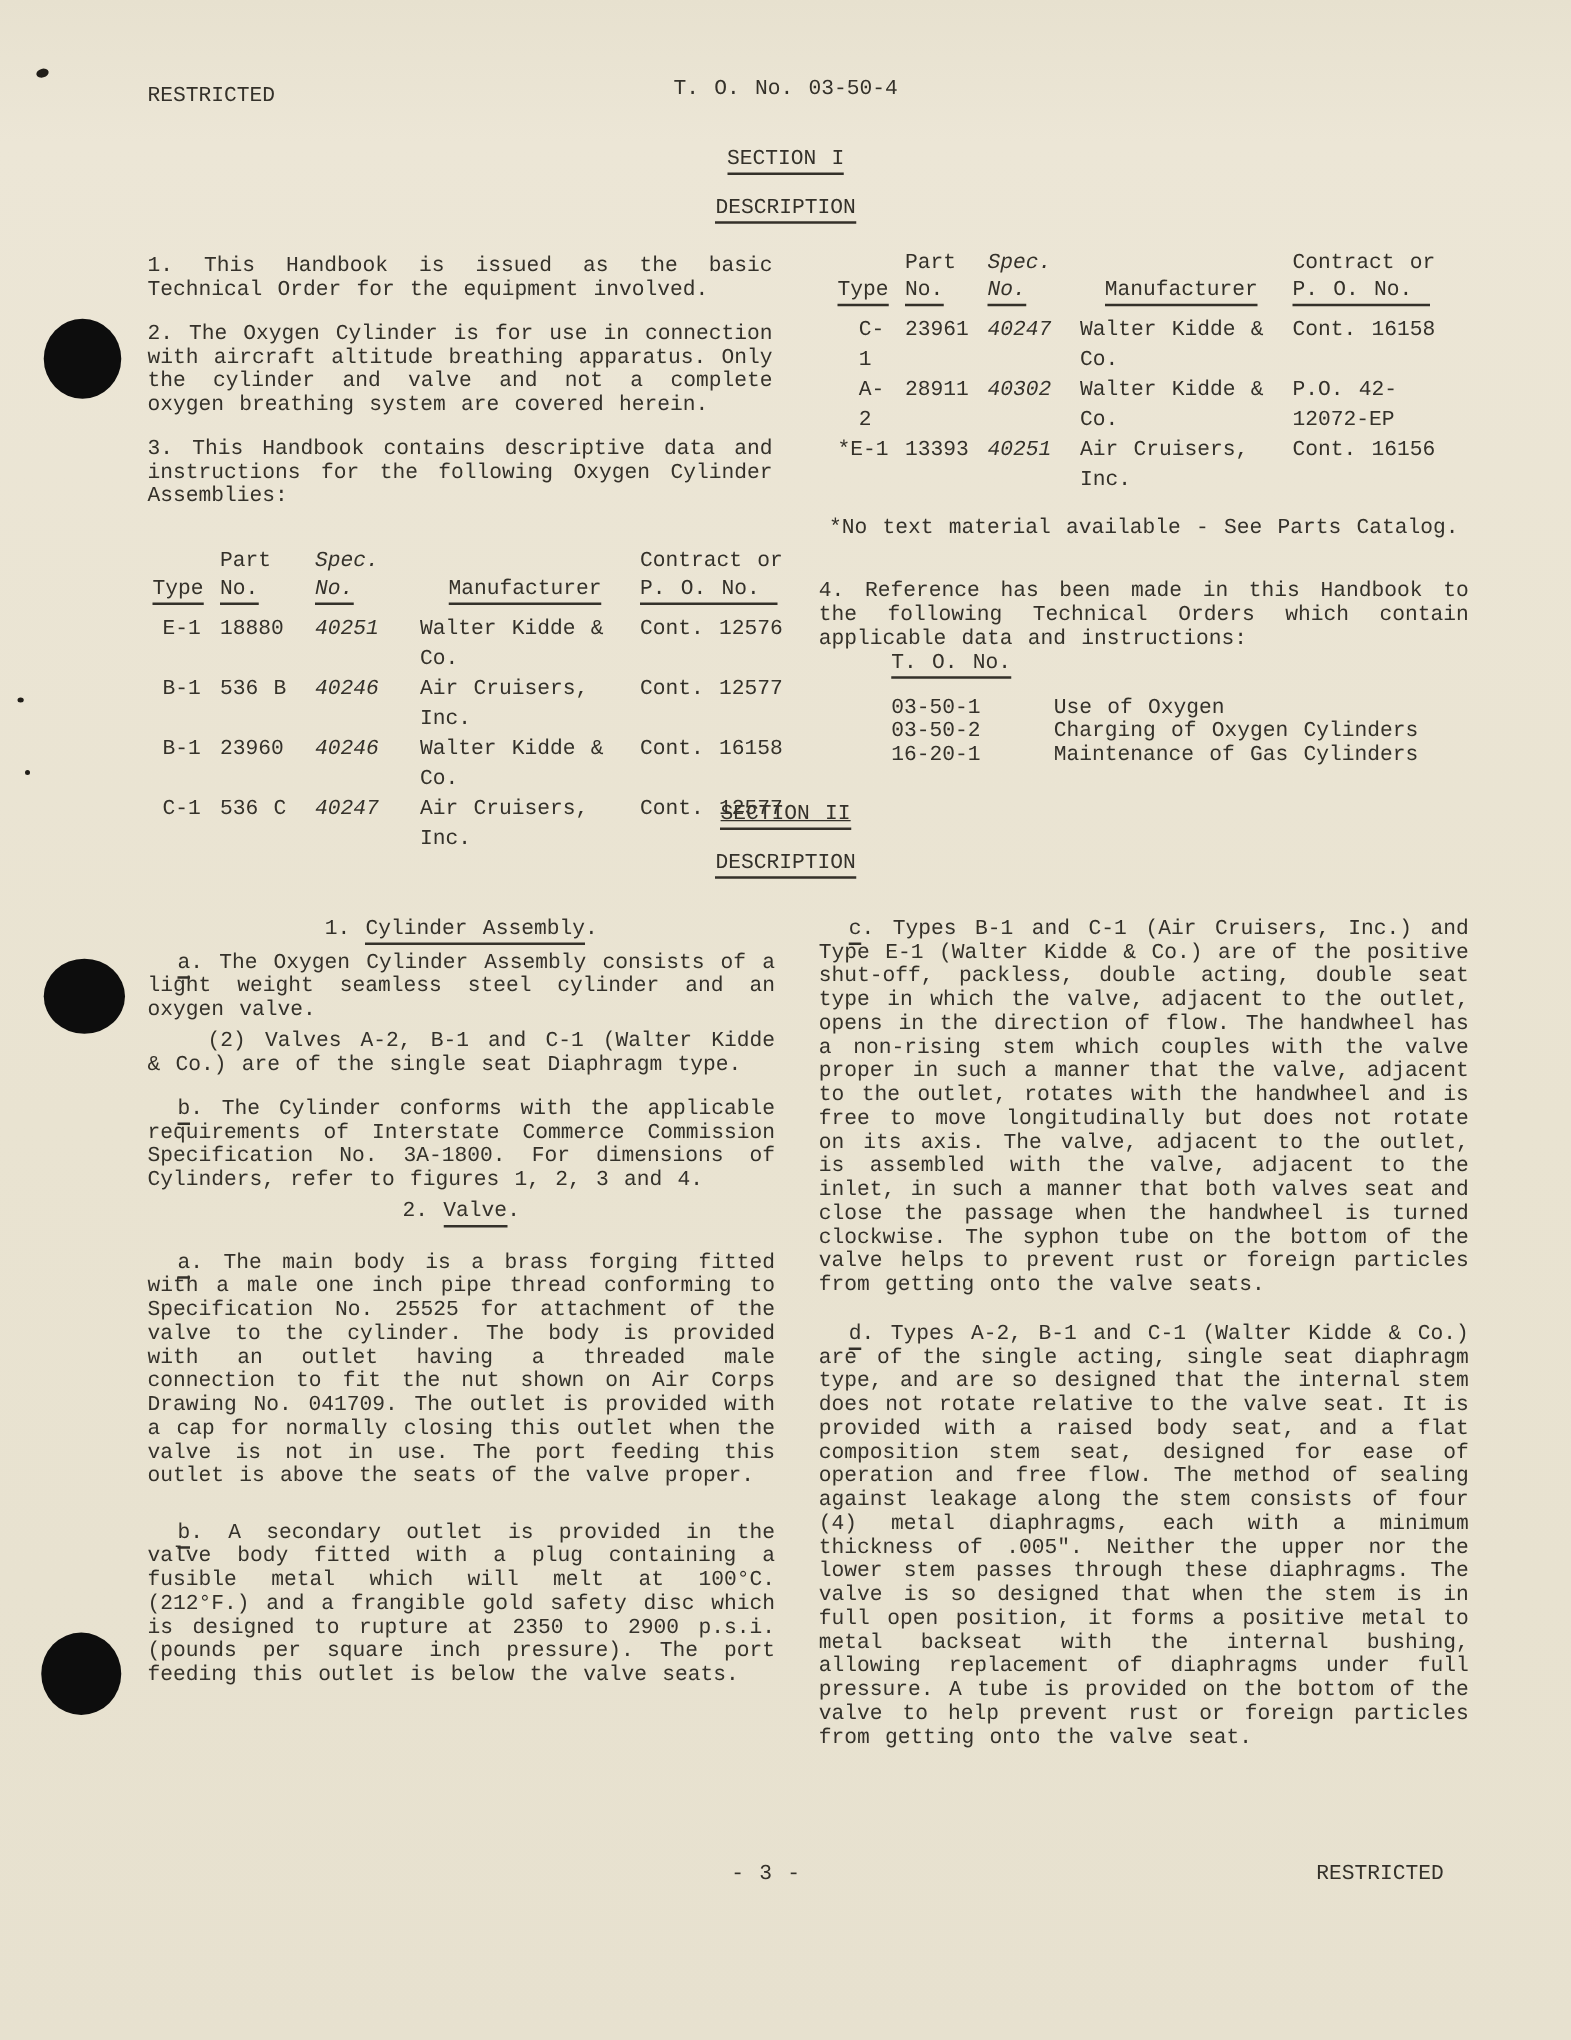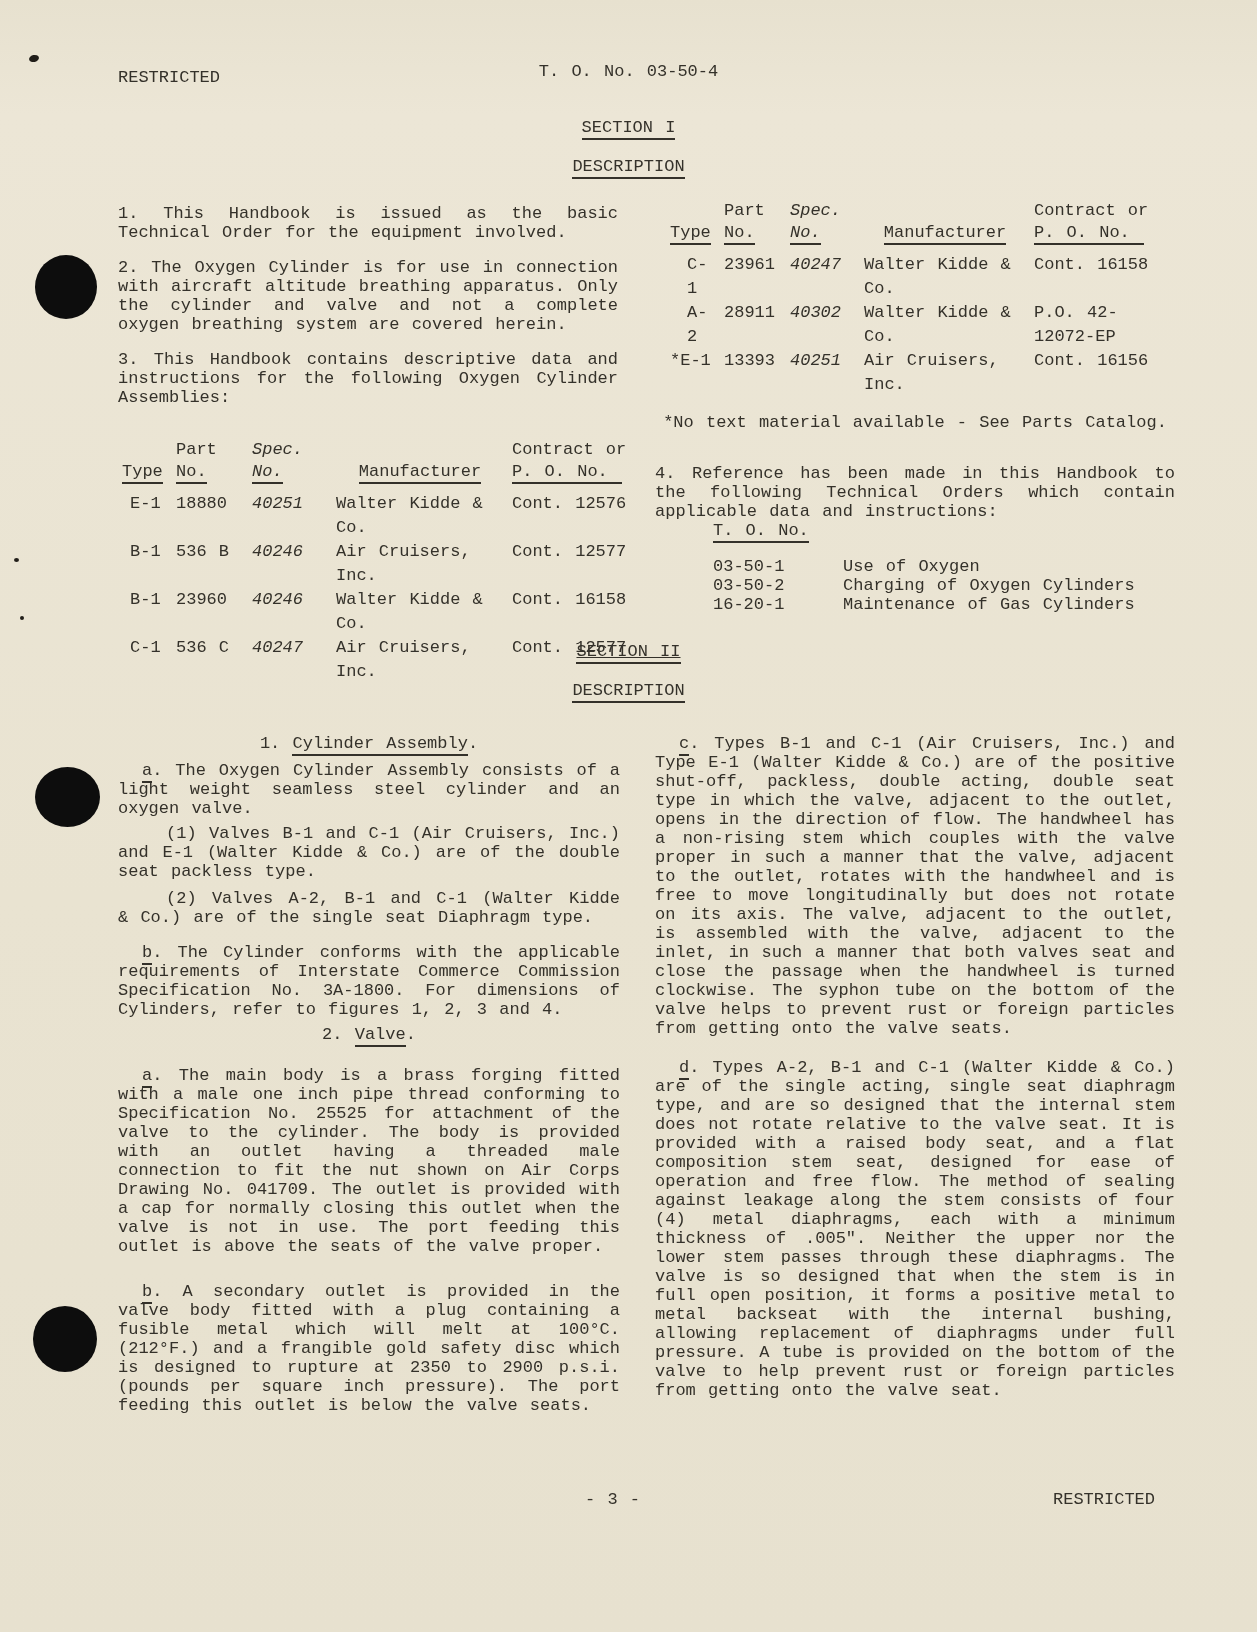--- a/index.html
+++ b/index.html
@@ -186,21 +186,20 @@
       </div>
     </div>
   </div>
 
   <div class="abs center" style="top:642px;text-decoration:underline;"><span class="ul">SECTION II</span></div>
   <div class="abs center" style="top:681px;"><span class="ul">DESCRIPTION</span></div>
 
   <div class="abs" style="left:118px;top:734px;width:502px;">
     <p class="h mb-sm"><span>1. </span><span class="ul">Cylinder Assembly</span><span>.</span></p>
     <p class="para ind1 mb-xs"><span class="ul">a</span><span>. The Oxygen Cylinder Assembly consists of a light weight seamless steel cylinder and an oxygen valve.</span></p>
-    <p class="para ind2 mb-sm">(1) Valves B-1 and C-1 (Air Cruisers, Inc.) and E-1 (Walter Kidde &amp; Co.) are of the double seat packless type.</p>
     <p class="para ind2 mb-md">(2) Valves A-2, B-1 and C-1 (Walter Kidde &amp; Co.) are of the single seat Diaphragm type.</p>
     <p class="para ind1 mb-xs"><span class="ul">b</span><span>. The Cylinder conforms with the applicable requirements of Interstate Commerce Commission Specification No. 3A-1800. For dimensions of Cylinders, refer to figures 1, 2, 3 and 4.</span></p>
     <p class="h mb-h2"><span>2. </span><span class="ul">Valve</span><span>.</span></p>
     <p class="para ind1 mb-p2a"><span class="ul">a</span><span>. The main body is a brass forging fitted with a male one inch pipe thread conforming to Specification No. 25525 for attachment of the valve to the cylinder. The body is provided with an outlet having a threaded male connection to fit the nut shown on Air Corps Drawing No. 041709. The outlet is provided with a cap for normally closing this outlet when the valve is not in use. The port feeding this outlet is above the seats of the valve proper.</span></p>
     <p class="para ind1"><span class="ul">b</span><span>. A secondary outlet is provided in the valve body fitted with a plug containing a fusible metal which will melt at 100°C. (212°F.) and a frangible gold safety disc which is designed to rupture at 2350 to 2900 p.s.i. (pounds per square inch pressure). The port feeding this outlet is below the valve seats.</span></p>
   </div>
 
   <div class="abs" style="left:655px;top:734px;width:520px;">
     <p class="para ind1 mb-c"><span class="ul">c</span><span>. Types B-1 and C-1 (Air Cruisers, Inc.) and Type E-1 (Walter Kidde &amp; Co.) are of the positive shut-off, packless, double acting, double seat type in which the valve, adjacent to the outlet, opens in the direction of flow. The handwheel has a non-rising stem which couples with the valve proper in such a manner that the valve, adjacent to the outlet, rotates with the handwheel and is free to move longitudinally but does not rotate on its axis. The valve, adjacent to the outlet, is assembled with the valve, adjacent to the inlet, in such a manner that both valves seat and close the passage when the handwheel is turned clockwise. The syphon tube on the bottom of the valve helps to prevent rust or foreign particles from getting onto the valve seats.</span></p>
     <p class="para ind1"><span class="ul">d</span><span>. Types A-2, B-1 and C-1 (Walter Kidde &amp; Co.) are of the single acting, single seat diaphragm type, and are so designed that the internal stem does not rotate relative to the valve seat. It is provided with a raised body seat, and a flat composition stem seat, designed for ease of operation and free flow. The method of sealing against leakage along the stem consists of four (4) metal diaphragms, each with a minimum thickness of .005". Neither the upper nor the lower stem passes through these diaphragms. The valve is so designed that when the stem is in full open position, it forms a positive metal to metal backseat with the internal bushing, allowing replacement of diaphragms under full pressure. A tube is provided on the bottom of the valve to help prevent rust or foreign particles from getting onto the valve seat.</span></p>

